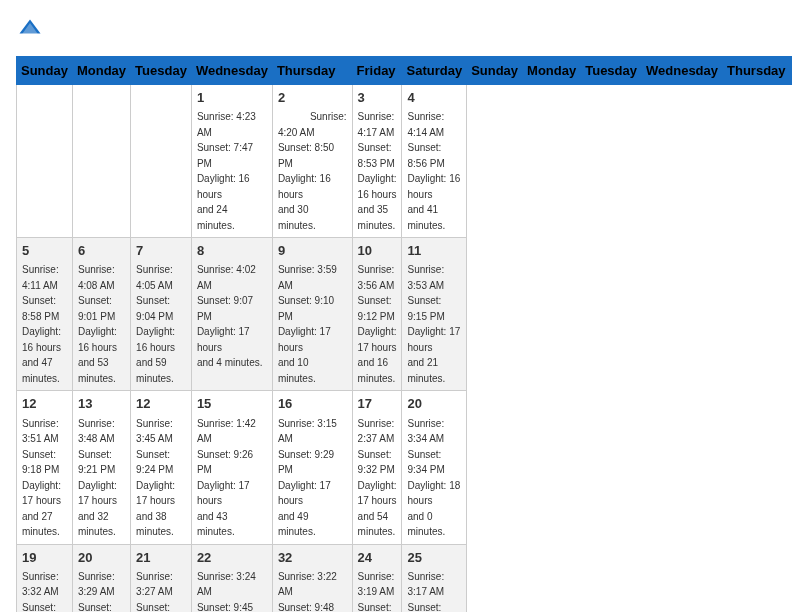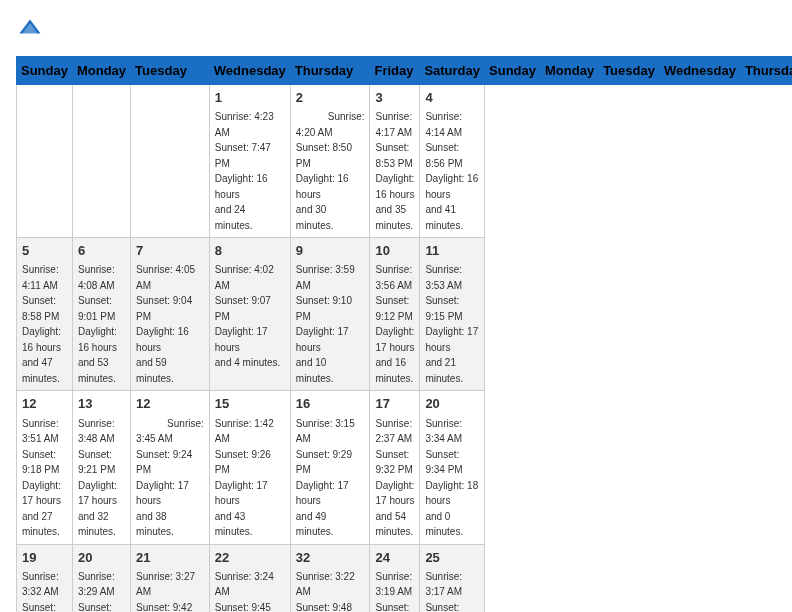--- a/index.html
+++ b/index.html
@@ -190,21 +190,21 @@
       </tr>
       <tr>
         <td><span class="day-number">12</span><span class="day-info" style="white-space: pre-line;">Sunrise: 3:51 AM
 Sunset: 9:18 PM
 Daylight: 17 hours
 and 27 minutes.</span></td>
         <td><span class="day-number">13</span><span class="day-info" style="white-space: pre-line;">Sunrise: 3:48 AM
 Sunset: 9:21 PM
 Daylight: 17 hours
 and 32 minutes.</span></td>
-        <td><span class="day-number">12</span><span class="day-info" style="white-space: pre-line; margin-left: 31px;">Sunrise: 3:45 AM
+        <td><span class="day-number">12</span><span class="day-info" style="white-space: pre-line;">Sunrise: 3:45 AM
 Sunset: 9:24 PM
 Daylight: 17 hours
 and 38 minutes.</span></td>
         <td><span class="day-number">15</span><span class="day-info" style="white-space: pre-line;">Sunrise: 1:42 AM
 Sunset: 9:26 PM
 Daylight: 17 hours
 and 43 minutes.</span></td>
         <td><span class="day-number">16</span><span class="day-info" style="white-space: pre-line;">Sunrise: 3:15 AM
 Sunset: 9:29 PM
 Daylight: 17 hours

